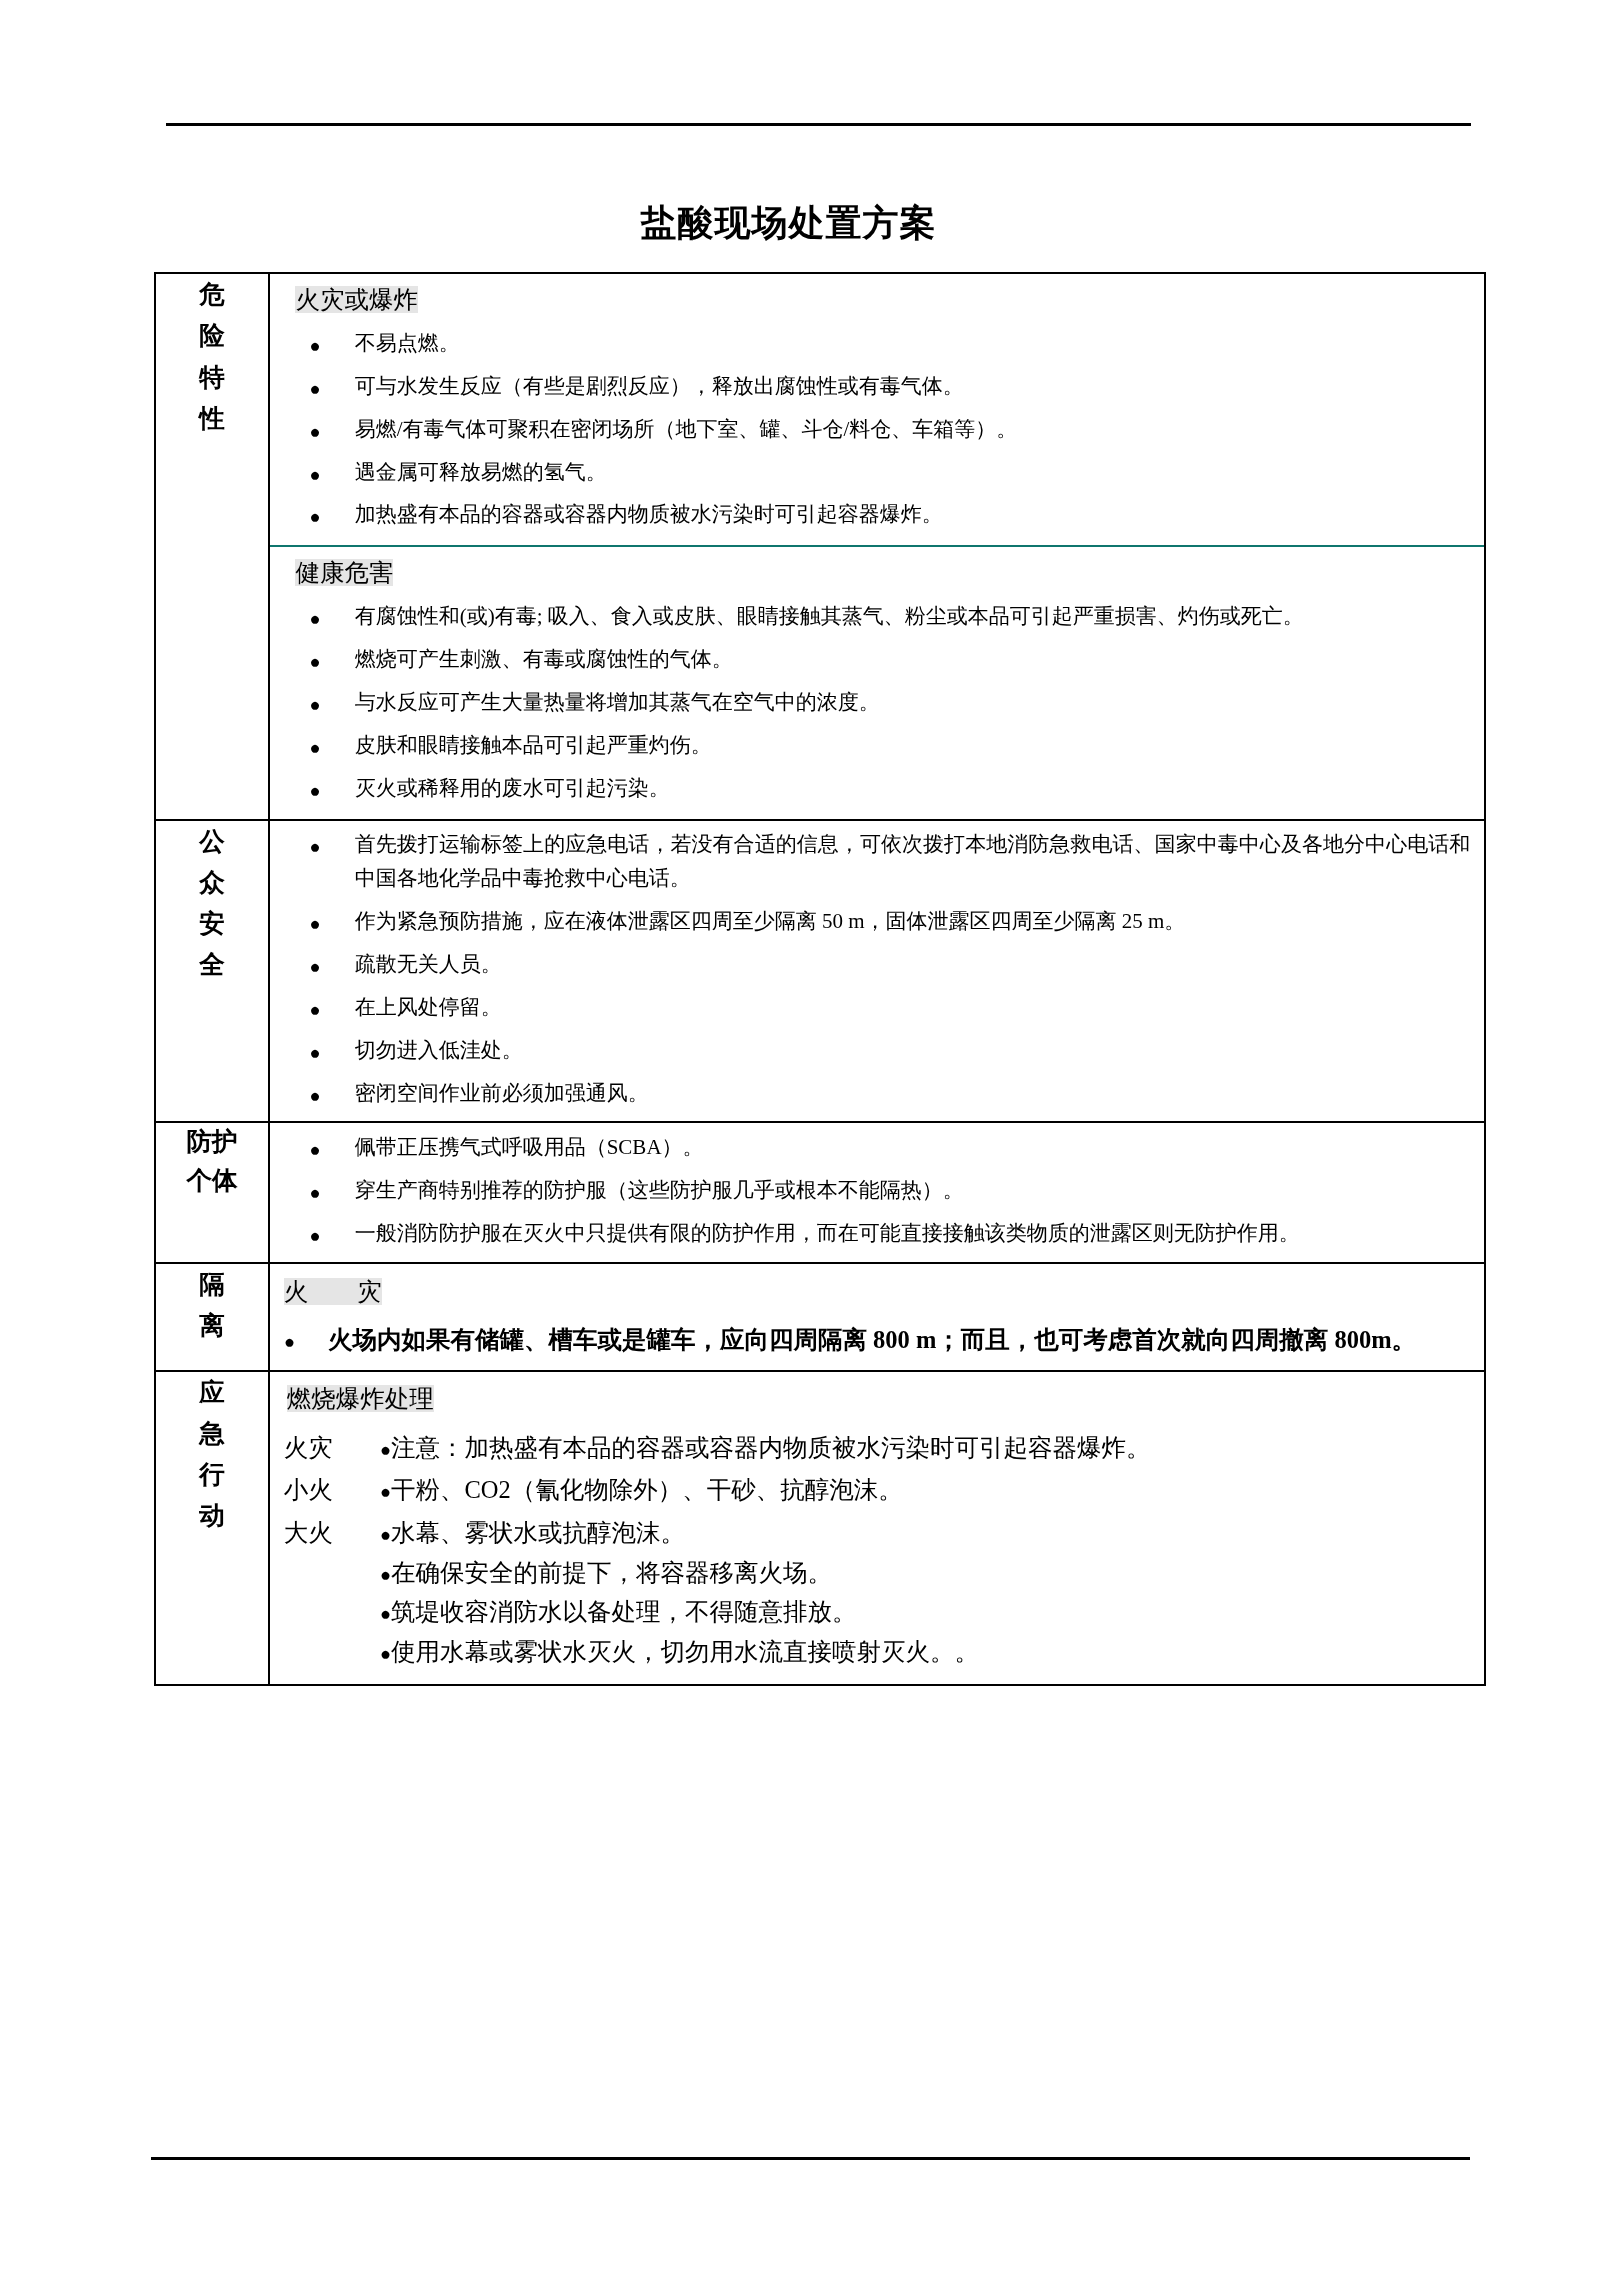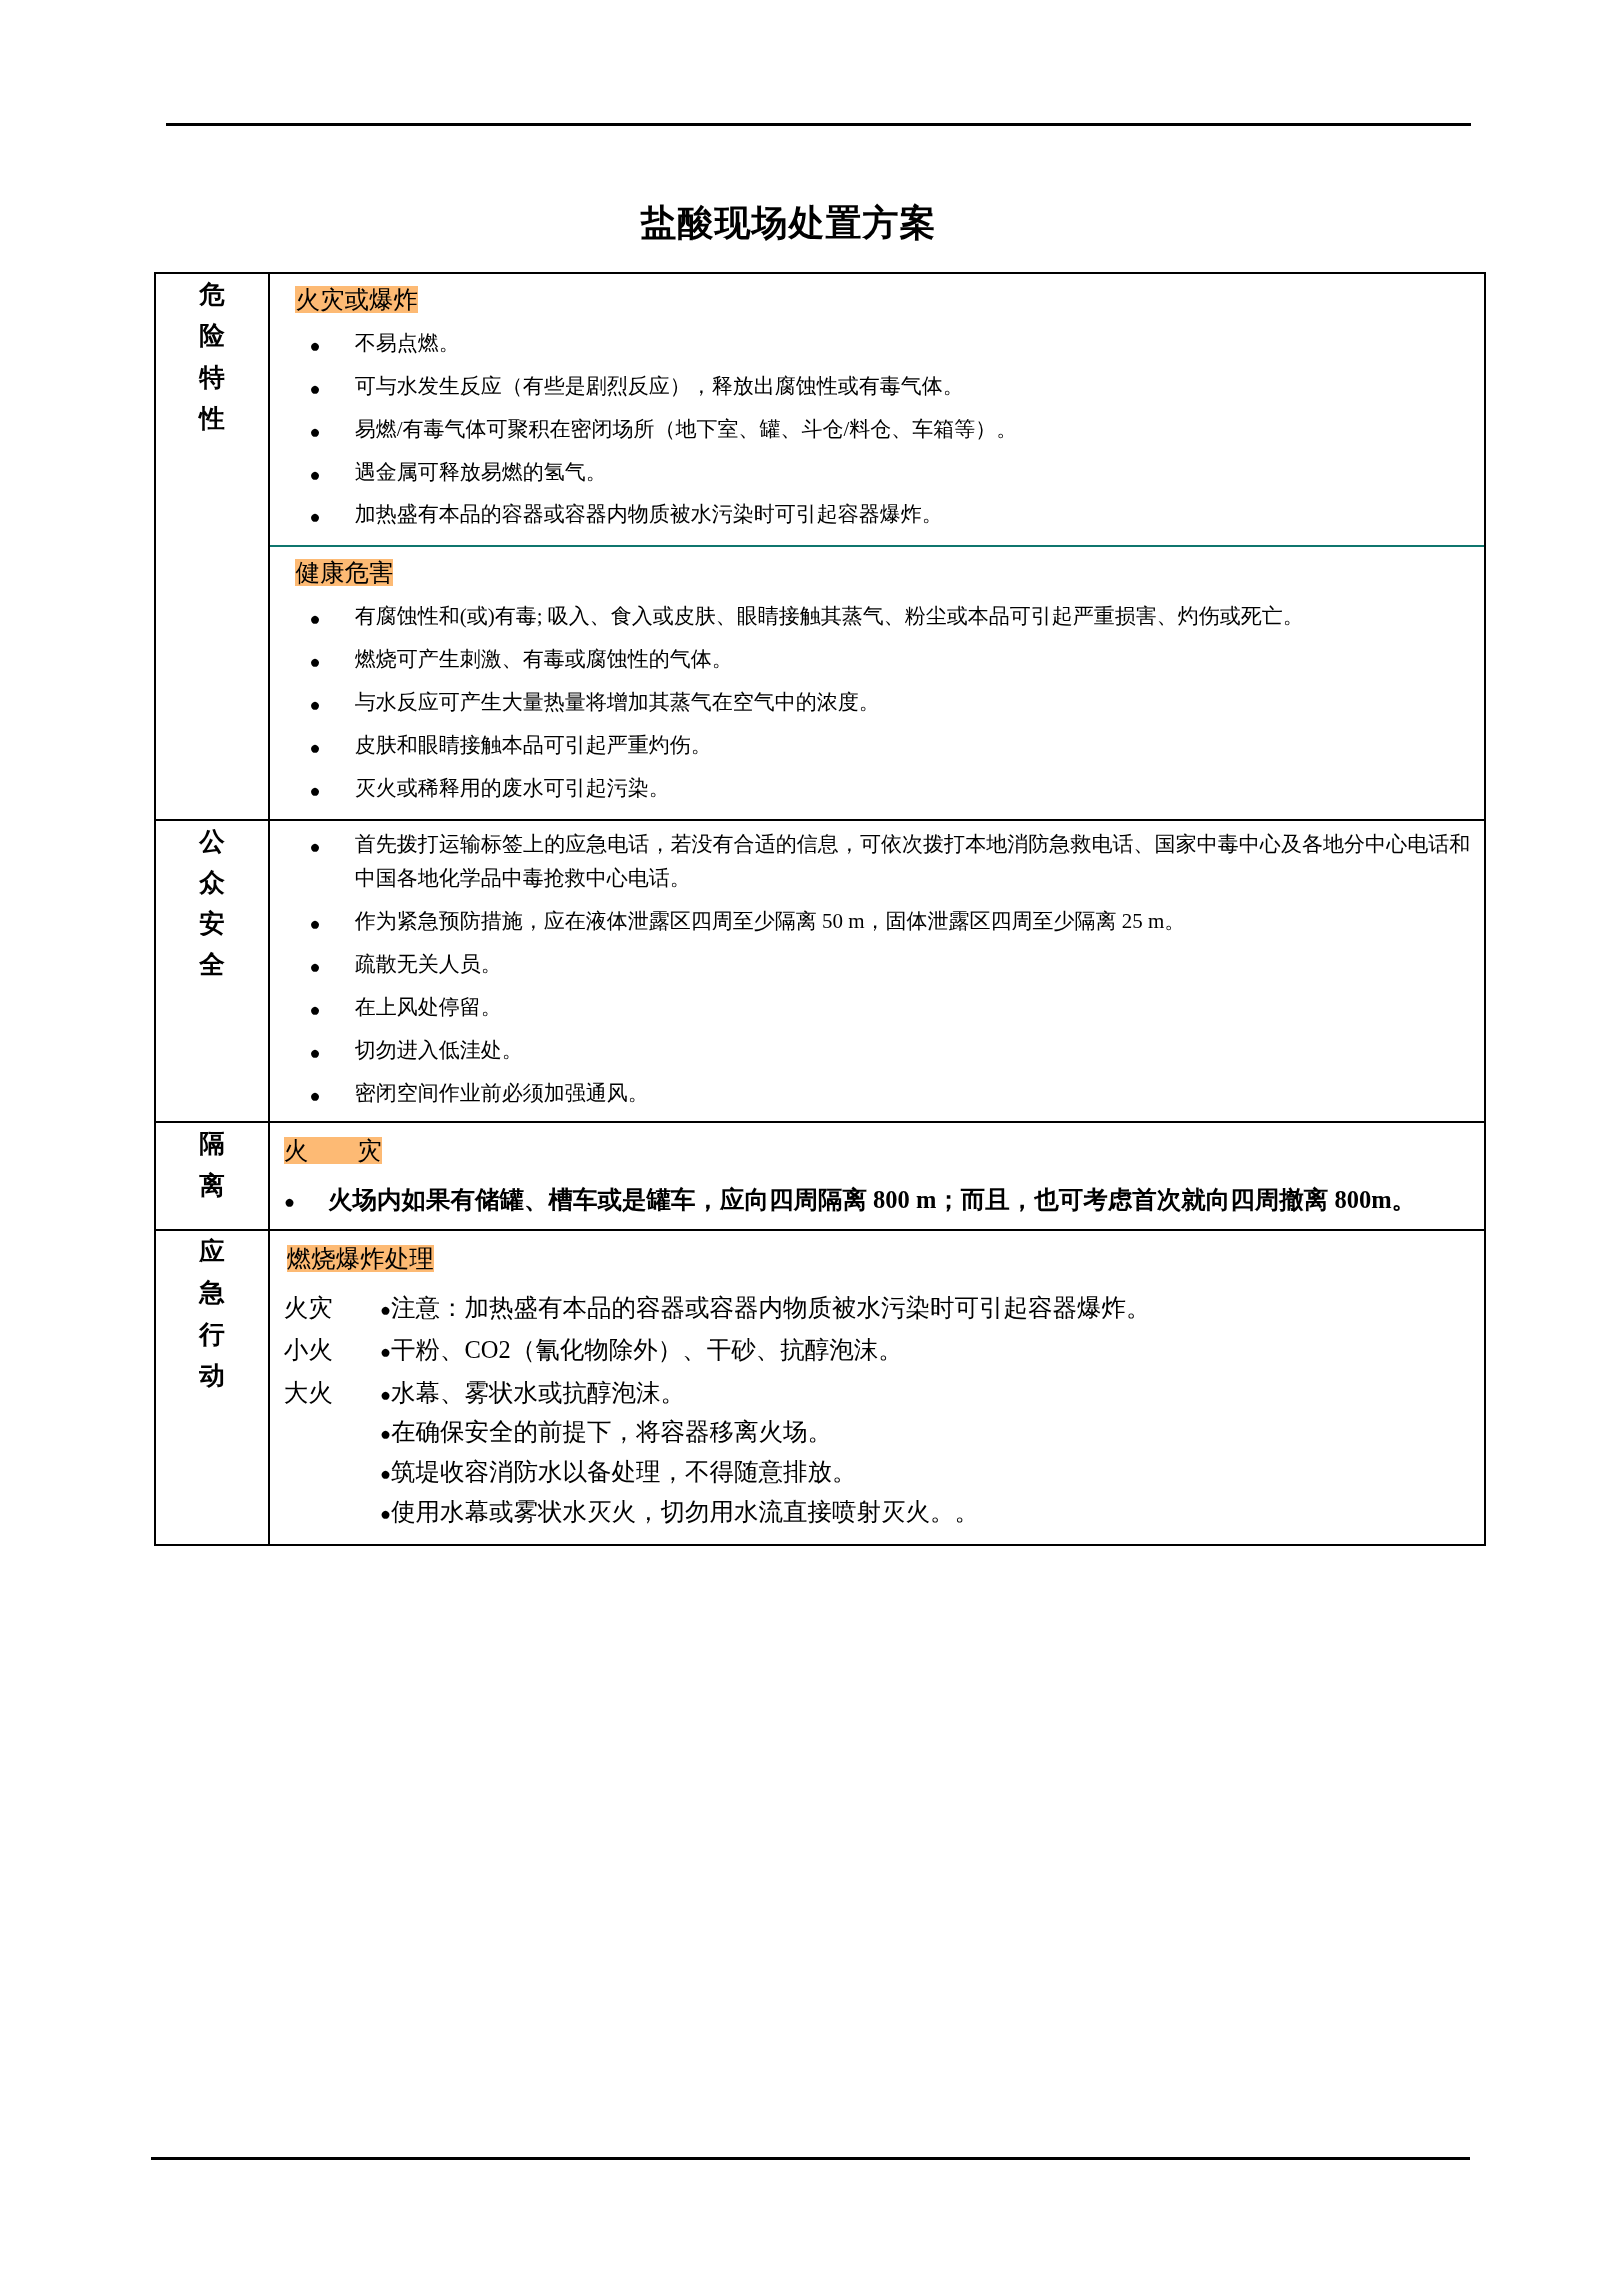--- a/index.html
+++ b/index.html
@@ -87,21 +87,21 @@
     padding: 6.9px 13.7px 9.8px 13.7px;
     font-size: 24.5px;
     line-height: 1.62;
   }
 
   
   .subblock { padding: 6.9px 13.7px 11.8px 13.7px; }
   .subblock + .subblock { border-top: 2px solid #0f766e; }
 
   .hl {
-    background: #fdba74;
+    background: #e5e5e5;
     font-size: 24.5px;
     line-height: 1.45;
     display: inline;
     font-family: "Liberation Serif", "DejaVu Serif", serif;
   }
   .hl-line { margin: 1px 0 8.8px 11.8px; }
 
   ul.blist {
     list-style: none;
     margin: 0;
@@ -220,20 +220,37 @@
               <li>作为紧急预防措施，应在液体泄露区四周至少隔离 50 m，固体泄露区四周至少隔离 25 m。</li>
               <li>疏散无关人员。</li>
               <li>在上风处停留。</li>
               <li>切勿进入低洼处。</li>
               <li>密闭空间作业前必须加强通风。</li>
             </ul>
           </div>
         </td>
       </tr>
 
+      <tr>
+        <td>
+          <div class="vlabel tight">
+            <span class="ch">防护</span>
+            <span class="ch">个体</span>
+          </div>
+        </td>
+        <td>
+          <div class="body-cell">
+            <ul class="blist">
+              <li>佩带正压携气式呼吸用品（SCBA）。</li>
+              <li>穿生产商特别推荐的防护服（这些防护服几乎或根本不能隔热）。</li>
+              <li>一般消防防护服在灭火中只提供有限的防护作用，而在可能直接接触该类物质的泄露区则无防护作用。</li>
+            </ul>
+          </div>
+        </td>
+      </tr>
 
       <tr>
         <td>
           <div class="vlabel">
             <span class="ch">隔</span>
             <span class="ch">离</span>
           </div>
         </td>
         <td>
           <div class="body-cell">

